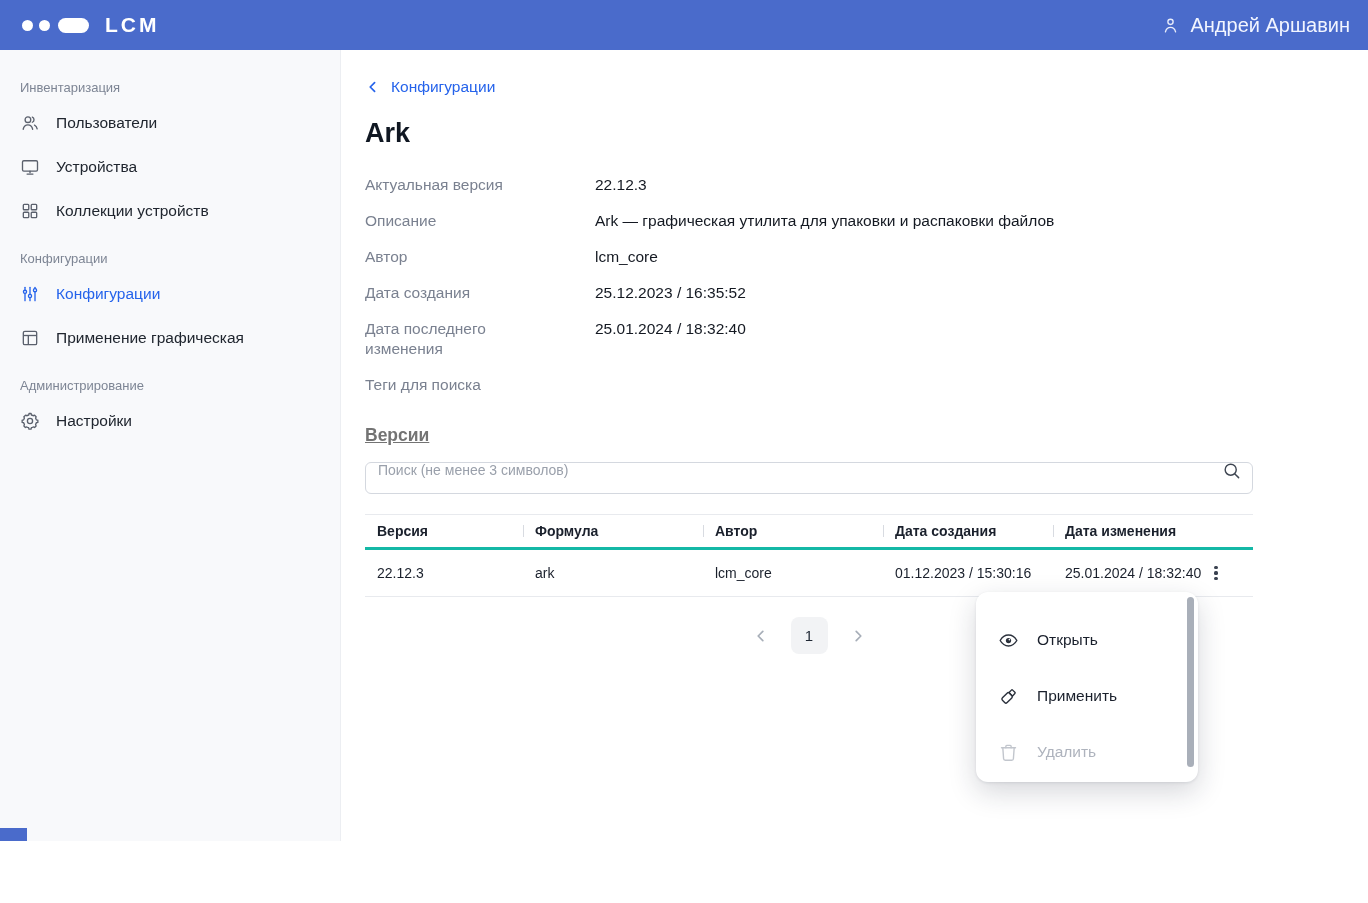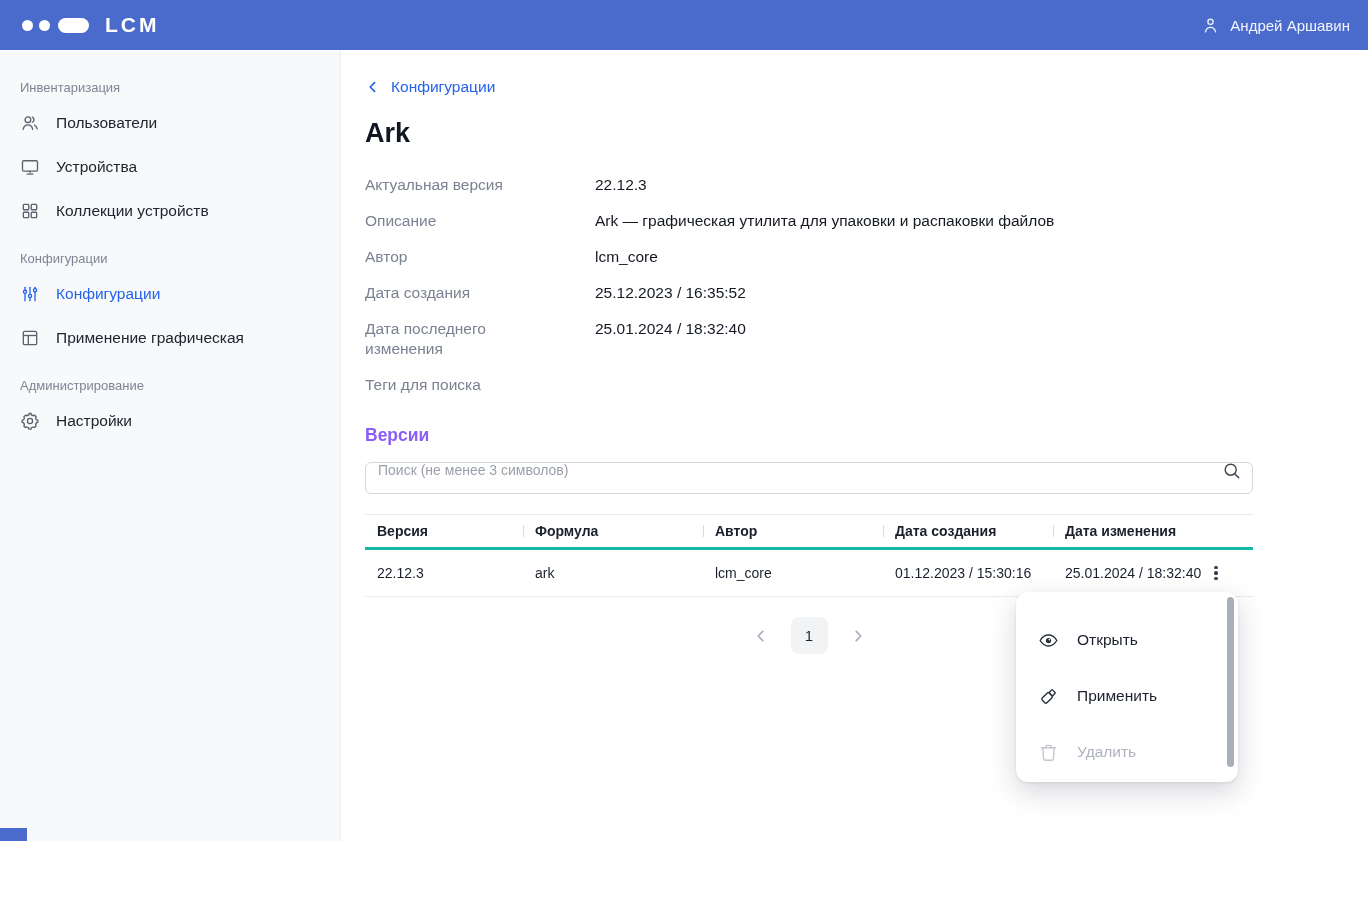--- a/index.html
+++ b/index.html
@@ -13,21 +13,21 @@
   .topbar {
     height:50px; background:#4a6bcb; display:flex; align-items:center;
     justify-content:space-between; padding:0 18px 0 22px;
   }
   .brand { display:flex; align-items:center; gap:6px; cursor:pointer; }
   .brand .dot { width:11px; height:11px; border-radius:50%; background:#fff; }
   .brand .pill { width:31px; height:15px; border-radius:9px; background:#fff; margin-left:2px; }
   .brand .brand-text {
     color:#fff; font-size:21px; font-weight:800; letter-spacing:3px; margin-left:10px;
   }
-  .userbox { display:flex; align-items:center; gap:10px; color:#f2f5ff; font-size:15px; cursor:pointer; }
+  .userbox { display:flex; align-items:center; gap:10px; color:#f2f5ff; font-size:20px; cursor:pointer; }
   
   .body { display:flex; height:853px; }
   .sidebar {
     width:341px; background:#f8f9fb; border-right:1px solid #eceef2;
     padding-top:20px; flex-shrink:0;
   }
   .side-section { margin-bottom:8px; }
   .side-section-label { padding:10px 20px 6px; font-size:13px; color:#7d8594; }
   .side-item {
     height:44px; display:flex; align-items:center; gap:16px; padding:0 20px;
@@ -40,21 +40,21 @@
   .main { flex:1; padding:28px 0 0 24px; background:#fff; }
   .breadcrumb {
     display:flex; align-items:center; gap:10px; color:#2563eb;
     font-size:15.5px; cursor:pointer; width:max-content;
   }
   .page-title { margin-top:22px; font-size:27px; font-weight:700; color:#101722; }
   .details { margin-top:26px; }
   .detail-row { display:flex; margin-bottom:16px; font-size:15.5px; line-height:20px; }
   .detail-label { width:152px; margin-right:78px; color:#7a8190; }
   .detail-value { color:#141922; font-weight:500; max-width:640px; }
-  .versions-heading { margin-top:30px; font-size:17.5px; font-weight:700; color:#8b5cf6; }
+  .versions-heading { margin-top:30px; font-size:17.5px; font-weight:700; color:#737373;text-decoration:underline; }
   .search-wrap {
     margin-top:16px; width:888px; height:32px; border:1px solid #d4d8df;
     border-radius:6px; background:#fff; display:flex; align-items:center; padding:0 10px 16px 12px;
   }
   .search-wrap input {
     flex:1; border:none; outline:none; font-size:14px; color:#1a202c; background:transparent;
     font-family:inherit;
   }
   .search-wrap input::placeholder { color:#9aa0ab; }
   .search-btn { width:22px; height:22px; display:flex; align-items:center; justify-content:center; cursor:pointer; color:#3f4652; background:none; border:none; }
@@ -83,21 +83,21 @@
   .pagination {
     width:888px; margin-top:20px; display:flex; align-items:center; justify-content:center; gap:16px;
   }
   .pg-arrow { width:28px; height:28px; display:flex; align-items:center; justify-content:center; background:none; border:none; cursor:pointer; color:#a7aeb8; }
   .pg-num {
     width:37px; height:37px; background:#f2f3f5; border-radius:8px; display:flex;
     align-items:center; justify-content:center; font-size:15px; color:#1f2733; cursor:pointer; border:none;
   }
   
   .ctx-menu {
-    position:absolute; left:1016px; top:592px; width:222px; height:190px;
+    position:absolute; left:976px; top:592px; width:222px; height:190px;
     background:#fff; border-radius:12px; padding-top:20px;
     box-shadow:0 10px 28px rgba(25,35,55,.18), 0 1px 3px rgba(25,35,55,.10);
   }
   .ctx-item {
     height:56px; display:flex; align-items:center; gap:18px; padding:0 12px 0 22px;
     font-size:15.5px; color:#1a202c; cursor:pointer;
   }
   .ctx-item .ic { width:21px; height:21px; display:flex; color:#2b313c; }
   .ctx-item.disabled { color:#aeb3bd; cursor:default; }
   .ctx-item.disabled .ic { color:#c2c6cd; }

